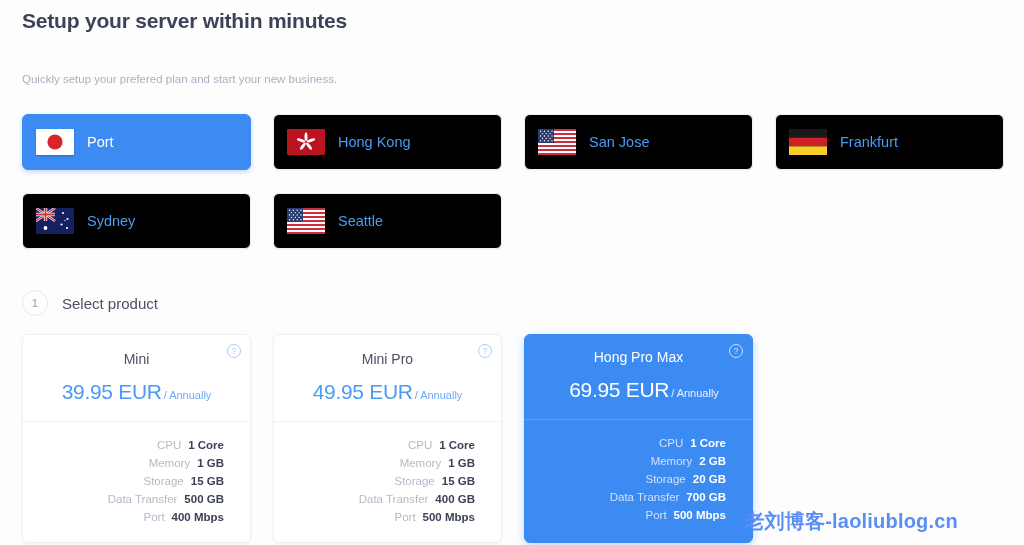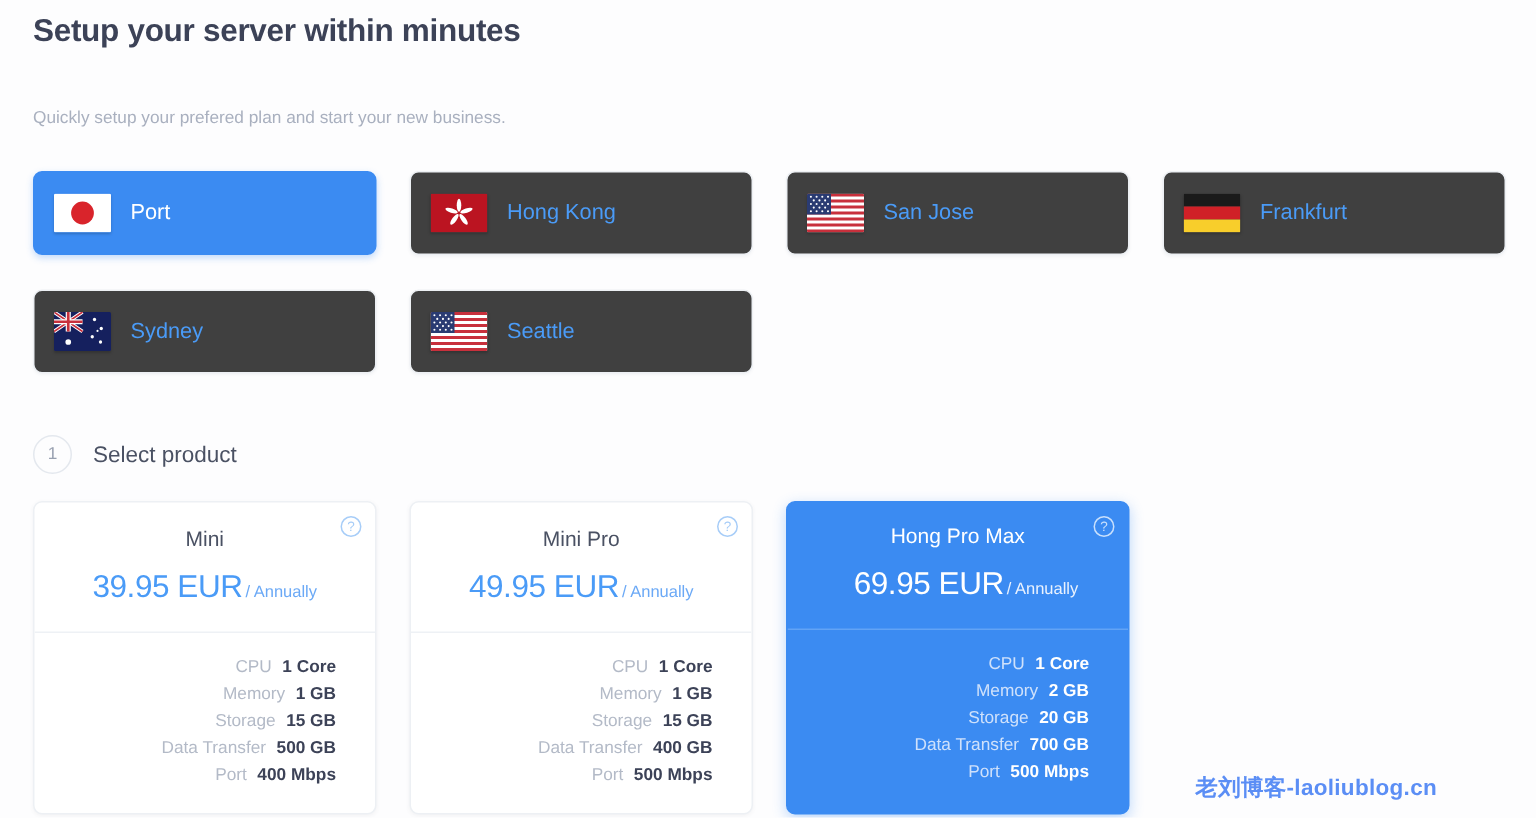--- a/index.html
+++ b/index.html
@@ -19,21 +19,21 @@
   .subtitle {
     font-size: 11.5px; color: #a9b0bf; padding-top: 40px;
   }
 
   
   .loc-grid {
     display: grid; grid-template-columns: repeat(4, 229px);
     gap: 23px 22px; margin-top: 29px;
   }
   .loc-card {
-    height: 56px; border-radius: 6px; background: #404040;
+    height: 56px; border-radius: 6px; background: #000000;
     border: 1px solid #edf0f4; display: flex; align-items: center;
     padding-left: 13px; gap: 13px; cursor: pointer;
     box-shadow: 0 1px 2px rgba(60,70,90,.05);
   }
   .loc-card.selected {
     background: #3b8bf2; border-color: #3b8bf2;
     box-shadow: 0 2px 5px rgba(59,139,242,.30);
   }
   .loc-label { font-size: 14.5px; color: #4a9bf7; }
   .loc-card.selected .loc-label { color: #ffffff; }
@@ -93,21 +93,21 @@
     position: absolute; top: 9px; right: 9px;
     width: 14px; height: 14px; border-radius: 50%;
     border: 1px solid #a7cdf8; color: #a7cdf8;
     font-size: 9px; line-height: 12px; text-align: center; cursor: pointer;
   }
   .prod-card.selected .help-icon { border-color: #c9e0fc; color: #c9e0fc; }
 
   
   .watermark {
     position: absolute; right: 22px; bottom: 10px;
-    font-size: 15px; font-weight: 700; color: #5b8ef5; letter-spacing: .2px;
+    font-size: 20px; font-weight: 700; color: #5b8ef5; letter-spacing: .2px;
   }
 </style>
 </head>
 <body>
 
 <div class="page">
 
   <h1 class="title">Setup your server within minutes</h1>
   <p class="subtitle">Quickly setup your prefered plan and start your new business.</p>
 

